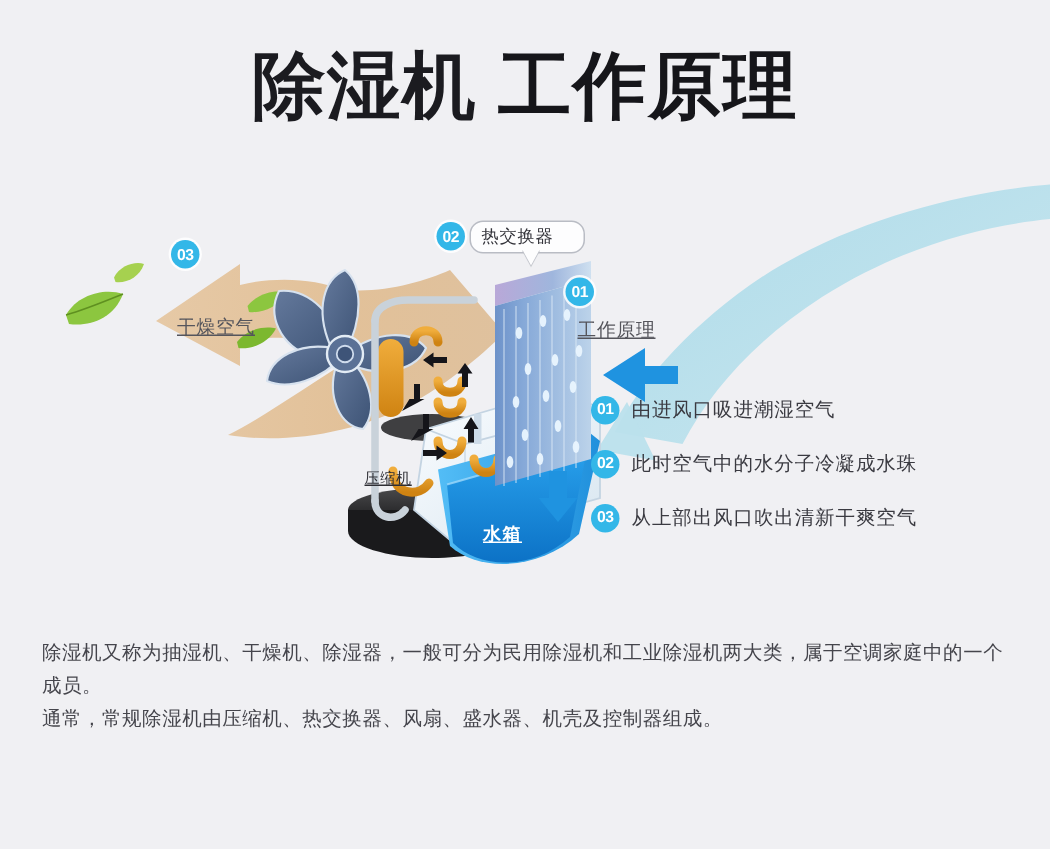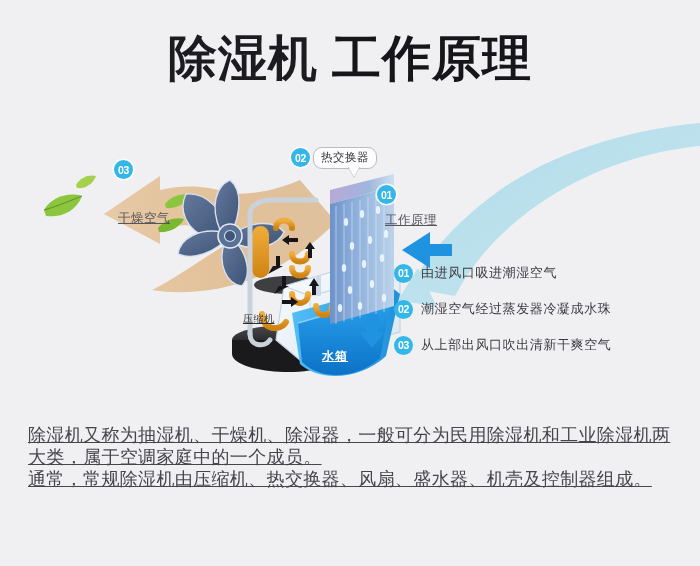--- a/index.html
+++ b/index.html
@@ -59,21 +59,21 @@
   .lbl-comp  { left: 243px; top: 283px; font-size: 10px; color: #2e2e34; margin-top: 29px; }
   .lbl-tank  { left: 322px; top: 348px; font-size: 12px; color: #ffffff; font-weight: bold; letter-spacing:1px;}
 
   
   .callout {
     position: absolute;
     left: 313px; top: 147px;
     background: #fdfdfe;
     border: 1.4px solid #b9bcc4;
     border-radius: 9px;
-    padding: 2px 7px 3px 7px;
+    padding: 2px 20px 3px 7px;
     font-size: 11.5px;
     color: #33333a;
     letter-spacing: .5px;
     white-space: nowrap;
   }
   .callout-tail {
     position: absolute;
     left: 348px; top: 166px;
     width: 0; height: 0;
     border-left: 6px solid transparent;
@@ -133,26 +133,25 @@
     white-space: nowrap;
   }
 
   
   .body-copy {
     position: absolute;
     left: 28px; top: 424px;
     width: 646px;
   }
   .para {
-    font-size: 18px;
+    font-size: 13px;
     line-height: 22px;
     color: #45454c;
     letter-spacing: .35px;
     margin: 0;
-    text-decoration: underline;
   }
   .para + .para { margin-top: 18px; }
   .para .ln { display: block; }
 </style>
 </head>
 <body>
 
 <div id="page">
 
   <div class="title-wrap">
@@ -348,21 +347,21 @@
   <div class="badge badge-02-diag">02</div>
   <div class="badge badge-01-diag">01</div>
 
   <div class="legend">
     <div class="legend-row">
       <span class="legend-badge">01</span>
       <span class="legend-text">由进风口吸进潮湿空气</span>
     </div>
     <div class="legend-row">
       <span class="legend-badge">02</span>
-      <span class="legend-text">潮湿空气经过蒸发器冷凝成水珠</span>
+      <span class="legend-text">此时空气中的水分子冷凝成水珠</span>
     </div>
     <div class="legend-row">
       <span class="legend-badge">03</span>
       <span class="legend-text">从上部出风口吹出清新干爽空气</span>
     </div>
   </div>
 
   <div class="body-copy">
     <p class="para">
       <span class="ln">除湿机又称为抽湿机、干燥机、除湿器，一般可分为民用除湿机和工业除湿机两大类，属于空调家庭中的一个成员。</span>

